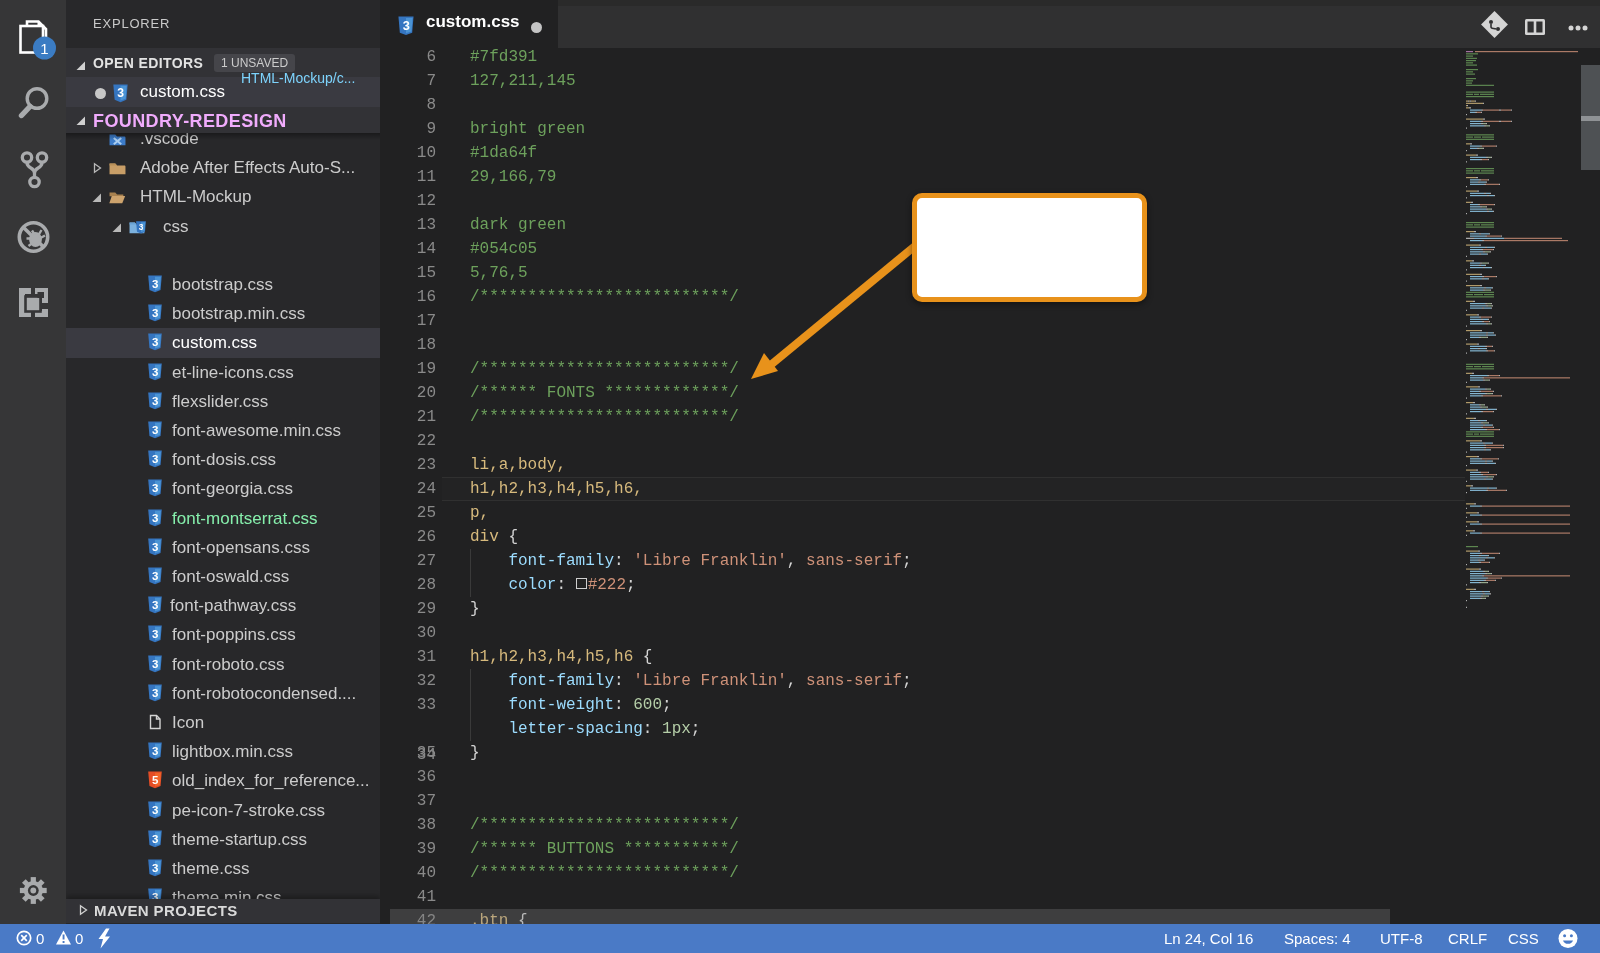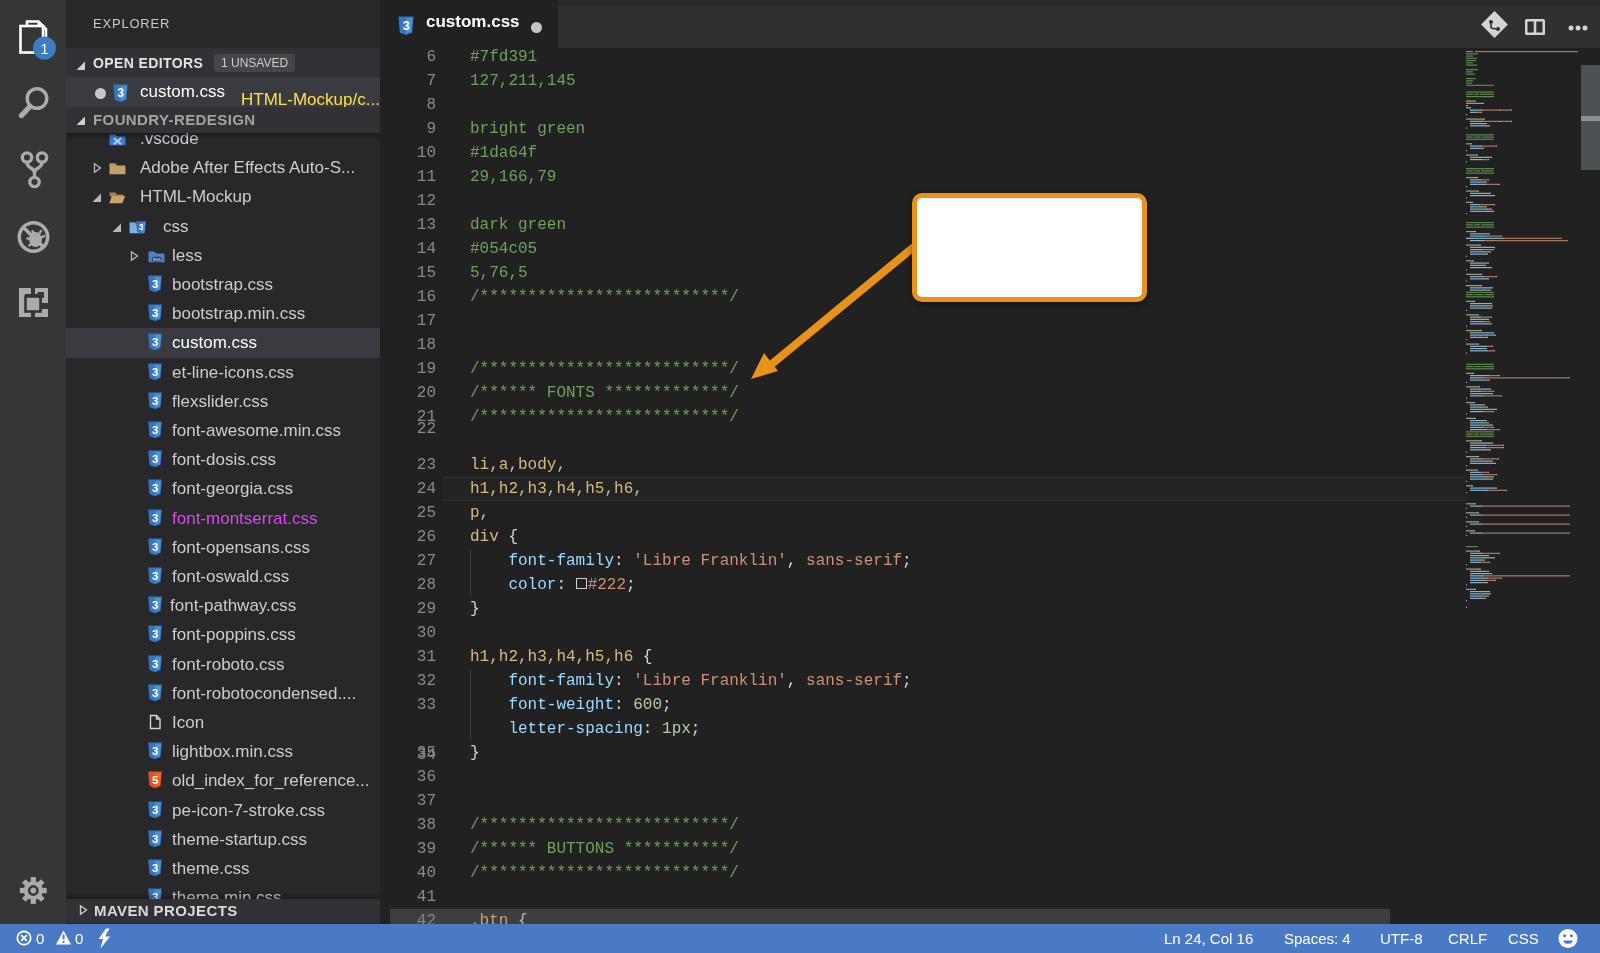--- a/index.html
+++ b/index.html
@@ -57,26 +57,26 @@
     <div class="abs" style="left:27px;top:55px;font-size:14px;font-weight:bold;color:#e3e3e3;letter-spacing:.4px">OPEN EDITORS</div>
     <div class="abs" style="left:148px;top:54px;height:18px;background:#45454a;border-radius:3px;font-size:12px;color:#cccccc;line-height:18px;padding:0 7px">1 UNSAVED</div>
     <div class="abs" style="left:0;top:77px;width:314px;height:30px;background:#3a3a41"></div>
     <div class="abs" style="left:28.5px;top:88px;width:11px;height:11px;border-radius:50%;background:#c8c8c8"></div>
     <svg style="position:absolute;left:46px;top:84px" width="17" height="19" viewBox="0 0 16 18">
       <path d="M1.2 0.4h13.6l-1.25 14.6L8 17.2l-5.55-2.2z" fill="#3575c0"></path>
       <path d="M8 1.7h5.9l-1 12.2L8 15.6z" fill="#4a93d4"></path>
       <text x="8.2" y="12.6" font-size="11.5" font-weight="bold" fill="#fff" text-anchor="middle" font-family="Liberation Sans, sans-serif">3</text>
     </svg>
     <div class="abs" style="left:74px;top:82px;font-size:17px;color:#ffffff">custom.css</div>
-    <div class="abs" style="left:175px;top:90px;font-size:17px;color:#fde047">HTML-Mockup/c...</div>
+    <div class="abs" style="left:175px;top:70px;font-size:14px;color:#7dd3fc">HTML-Mockup/c...</div>
     <div class="abs" style="left:0;top:107px;width:314px;height:26px;background:#323236"></div>
     <svg style="position:absolute;left:9px;top:114px" width="12" height="12" viewBox="0 0 12 12">
       <polygon points="10,2.5 10,11 1.5,11" fill="#d0d0d0"></polygon>
     </svg>
-    <div class="abs" style="left:27px;top:110.5px;font-size:15px;font-weight:bold;color:#a3a3a3;letter-spacing:.4px">FOUNDRY-REDESIGN</div>
+    <div class="abs" style="left:27px;top:110.5px;font-size:18px;font-weight:bold;color:#f0abfc;letter-spacing:.4px">FOUNDRY-REDESIGN</div>
     <div class="abs" style="left:0;top:133px;width:314px;height:7px;background:linear-gradient(rgba(0,0,0,.35),rgba(0,0,0,0));z-index:2"></div>
     <div class="abs" style="left:0;top:133px;width:314px;height:798px;overflow:hidden">
       <div class="trow" style="top:-9.0px;">
         <svg style="position:absolute;left:42px;top:7px" width="19" height="17" viewBox="0 0 17 16">
           <path d="M1 3.2h5.4l1.7 2H15c.6 0 1 .4 1 1v7.3H1z" fill="#3d7cc9"></path>
           <path d="M5 6.5l7 6M12 6.5l-7 6" stroke="#a9cdf0" stroke-width="1.9" fill="none"></path>
         </svg>
         <span style="left:74px;color:#cccccc">.vscode</span>
       </div>
       <div class="trow" style="top:20.2px;">
@@ -107,31 +107,20 @@
           <path d="M1 3.2h5l1.6 1.9H14c.6 0 1 .4 1 1v7.4H1z" fill="#7cb1de"></path>
           <path d="M1 3.2h5l1.6 1.9H1z" fill="#6aa3d4"></path>
         </svg>
         <svg style="position:absolute;left:69px;top:9px" width="12" height="13" viewBox="0 0 16 18">
           <path d="M1.2 0.4h13.6l-1.25 14.6L8 17.2l-5.55-2.2z" fill="#3575c0"></path>
           <path d="M8 1.7h5.9l-1 12.2L8 15.6z" fill="#4a93d4"></path>
           <text x="8.2" y="12.6" font-size="11.5" font-weight="bold" fill="#fff" text-anchor="middle" font-family="Liberation Sans, sans-serif">3</text>
         </svg>
         <span style="left:97px;color:#cccccc">css</span>
       </div>
-      <div class="trow" style="top:107.8px;">
-        <svg style="position:absolute;left:62px;top:9px" width="12" height="12" viewBox="0 0 12 12">
-          <polygon points="3.5,1.8 9.5,6 3.5,10.2" fill="none" stroke="#b8b8b8" stroke-width="1.3"></polygon>
-        </svg>
-        <svg style="position:absolute;left:81px;top:7px" width="19" height="17" viewBox="0 0 17 16">
-          <path d="M1 3.2h5.4l1.7 2H15c.6 0 1 .4 1 1v7.3H1z" fill="#4d82c4"></path>
-          <rect x="4" y="8.2" width="9.4" height="4.6" rx="2.2" fill="#1b3a63"></rect>
-          <text x="8.7" y="11.9" font-size="4.2" fill="#dfe9f5" text-anchor="middle" font-family="Liberation Sans, sans-serif">less</text>
-        </svg>
-        <span style="left:106px;color:#cccccc">less</span>
-      </div>
       <div class="trow" style="top:137.0px;">
         <svg style="position:absolute;left:81px;top:5px" width="16" height="18" viewBox="0 0 16 18">
           <path d="M1.2 0.4h13.6l-1.25 14.6L8 17.2l-5.55-2.2z" fill="#3575c0"></path>
           <path d="M8 1.7h5.9l-1 12.2L8 15.6z" fill="#4a93d4"></path>
           <text x="8.2" y="12.6" font-size="11.5" font-weight="bold" fill="#fff" text-anchor="middle" font-family="Liberation Sans, sans-serif">3</text>
         </svg>
         <span style="left:106px;color:#cccccc">bootstrap.css</span>
       </div>
       <div class="trow" style="top:166.2px;">
         <svg style="position:absolute;left:81px;top:5px" width="16" height="18" viewBox="0 0 16 18">
@@ -188,21 +177,21 @@
           <text x="8.2" y="12.6" font-size="11.5" font-weight="bold" fill="#fff" text-anchor="middle" font-family="Liberation Sans, sans-serif">3</text>
         </svg>
         <span style="left:106px;color:#cccccc">font-georgia.css</span>
       </div>
       <div class="trow" style="top:370.6px;">
         <svg style="position:absolute;left:81px;top:5px" width="16" height="18" viewBox="0 0 16 18">
           <path d="M1.2 0.4h13.6l-1.25 14.6L8 17.2l-5.55-2.2z" fill="#3575c0"></path>
           <path d="M8 1.7h5.9l-1 12.2L8 15.6z" fill="#4a93d4"></path>
           <text x="8.2" y="12.6" font-size="11.5" font-weight="bold" fill="#fff" text-anchor="middle" font-family="Liberation Sans, sans-serif">3</text>
         </svg>
-        <span style="left:106px;color:#d946ef">font-montserrat.css</span>
+        <span style="left:106px;color:#86efac">font-montserrat.css</span>
       </div>
       <div class="trow" style="top:399.8px;">
         <svg style="position:absolute;left:81px;top:5px" width="16" height="18" viewBox="0 0 16 18">
           <path d="M1.2 0.4h13.6l-1.25 14.6L8 17.2l-5.55-2.2z" fill="#3575c0"></path>
           <path d="M8 1.7h5.9l-1 12.2L8 15.6z" fill="#4a93d4"></path>
           <text x="8.2" y="12.6" font-size="11.5" font-weight="bold" fill="#fff" text-anchor="middle" font-family="Liberation Sans, sans-serif">3</text>
         </svg>
         <span style="left:106px;color:#cccccc">font-opensans.css</span>
       </div>
       <div class="trow" style="top:429.0px;">
@@ -365,21 +354,21 @@
       <div class="ln" style="top:265px">17</div>
       <pre style="left:90px;top:265px"></pre>
       <div class="ln" style="top:289px">18</div>
       <pre style="left:90px;top:289px"></pre>
       <div class="ln" style="top:313px">19</div>
       <pre style="left:90px;top:313px"><span style="color:#6da15c">/**************************/</span></pre>
       <div class="ln" style="top:337px">20</div>
       <pre style="left:90px;top:337px"><span style="color:#6da15c">/****** FONTS *************/</span></pre>
       <div class="ln" style="top:361px">21</div>
       <pre style="left:90px;top:361px"><span style="color:#6da15c">/**************************/</span></pre>
-      <div class="ln" style="top:373px">22</div>
+      <div class="ln" style="top:385px">22</div>
       <pre style="left:90px;top:385px"></pre>
       <div class="ln" style="top:409px">23</div>
       <pre style="left:90px;top:409px"><span style="color:#d7ba7d">li,a,body,</span></pre>
       <div class="ln" style="top:433px">24</div>
       <pre style="left:90px;top:433px"><span style="color:#d7ba7d">h1,h2,h3,h4,h5,h6,</span></pre>
       <div class="ln" style="top:457px">25</div>
       <pre style="left:90px;top:457px"><span style="color:#d7ba7d">p,</span></pre>
       <div class="ln" style="top:481px">26</div>
       <pre style="left:90px;top:481px"><span style="color:#d7ba7d">div</span><span style="color:#d4d4d4"> {</span></pre>
       <div class="ln" style="top:505px">27</div>

